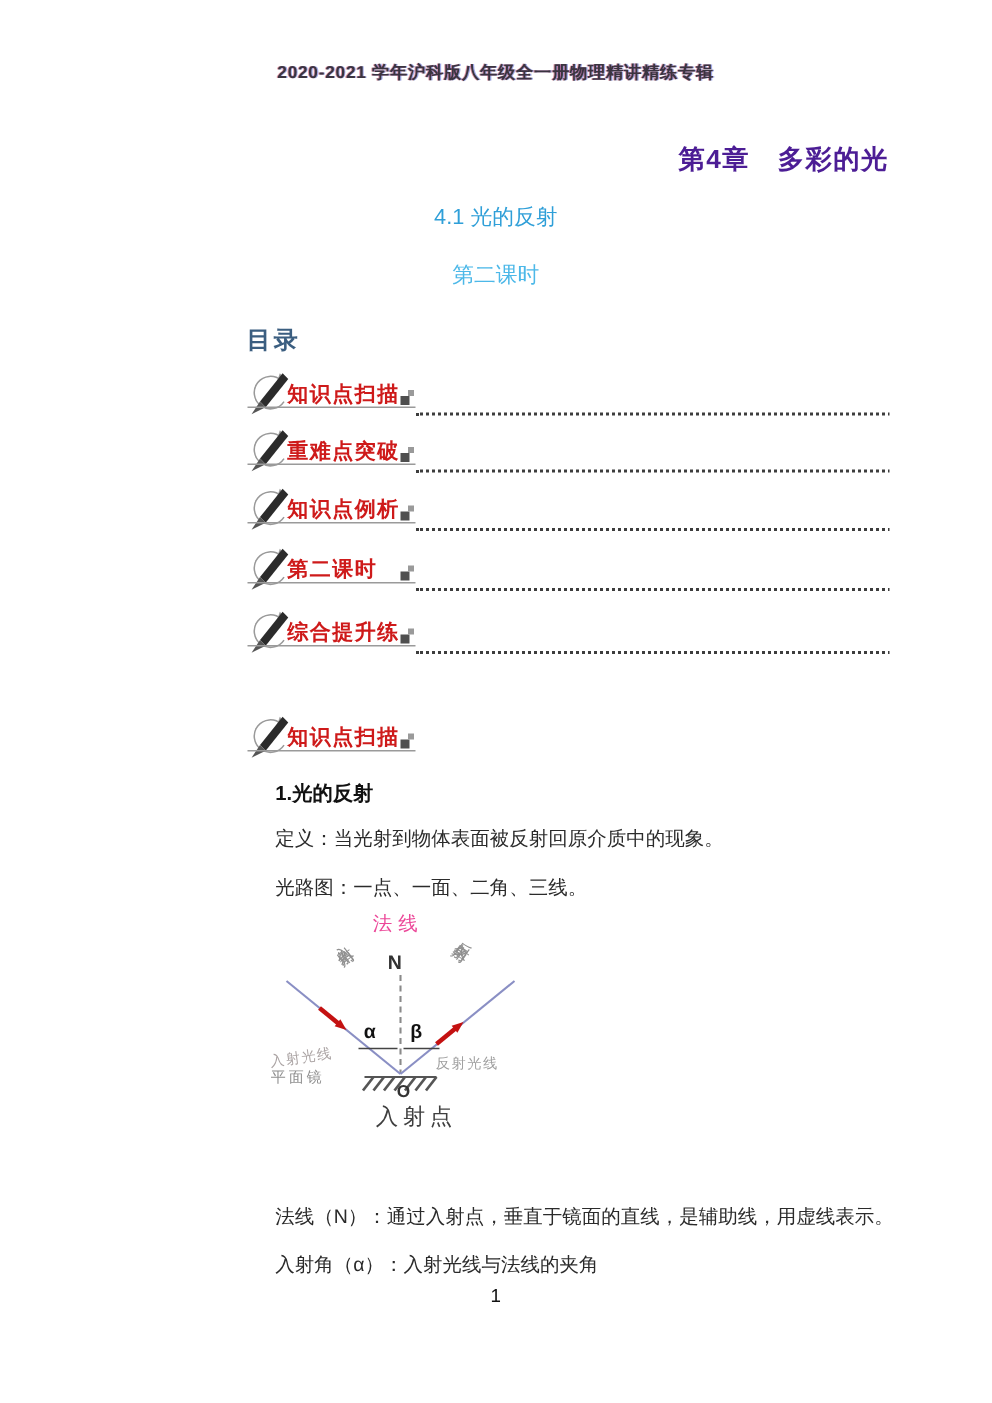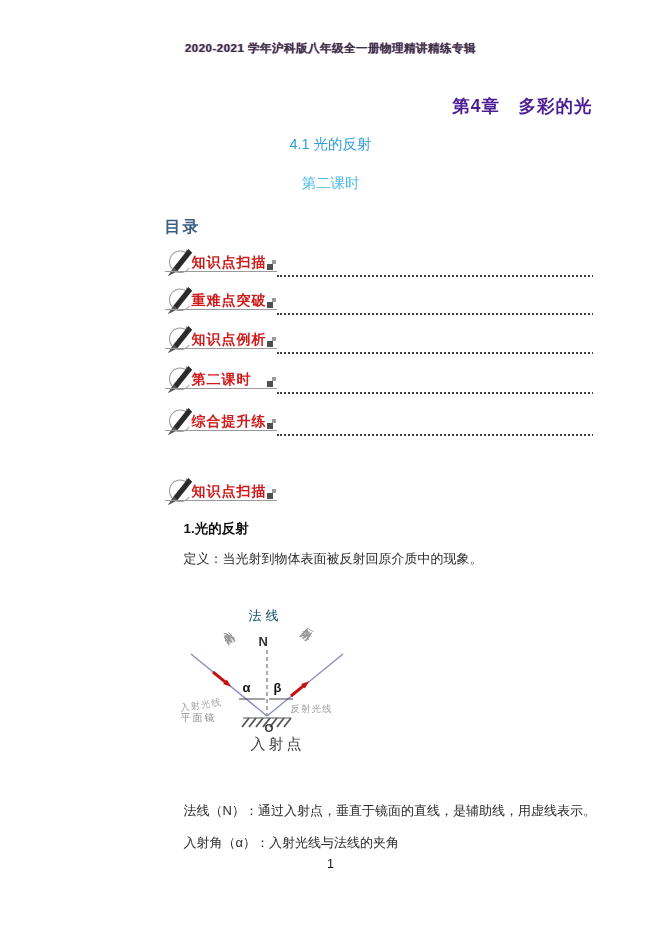--- a/index.html
+++ b/index.html
@@ -56,21 +56,21 @@
   .subsection-title {
     position:absolute; left:115px; top:516px;
     font-size:13.5px; font-weight:700; color:#111;
   }
   .body-line { position:absolute; left:115px; font-size:13px; color:#2b2b2b; white-space:nowrap; }
 
   
   .diagram { position:absolute; left:110px; top:598px; width:200px; height:160px; }
   .diagram svg { position:absolute; left:0; top:0; }
   .dlabel { position:absolute; color:#8f8f8f; white-space:nowrap; }
-  .d-faxian { left:60px; top:5px; width:54px; text-align:center; font-size:13px; letter-spacing:4px; color:#0c4a6e; }
+  .d-faxian { left:60px; top:5px; width:54px; text-align:center; font-size:13px; letter-spacing:4px; color:#ec4899; }
   .d-N { left:80px; top:32px; font-size:13px; font-weight:700; color:#333; }
   .v-label { writing-mode:vertical-rl; text-orientation:upright; font-size:11px; letter-spacing:2px; color:#8f8f8f; }
   .d-rushejiao  { left:34px; top:22px; transform:rotate(-36deg); }
   .d-fanshejiao { left:128px; top:18px; transform:rotate(36deg); }
   .d-alpha { left:64px; top:78px; font-size:13px; font-weight:700; color:#111; }
   .d-beta  { left:95px; top:78px; font-size:13px; font-weight:700; color:#111; }
   .d-rusheguangxian  { left:1px;  top:97px;  font-size:9.5px; color:#aba4a4; transform:rotate(-8deg); letter-spacing:1px; }
   .d-fansheguangxian { left:112px; top:101px; font-size:9.5px; color:#9f9f9f; letter-spacing:1px; }
   .d-pingmianjing { left:2px; top:109px; font-size:10px; color:#8f8f8f; letter-spacing:2px; }
   .d-O { left:86px; top:120px; font-size:11.5px; font-weight:700; color:#333; }
@@ -202,20 +202,21 @@
     <span class="squares-icon">
         <span class="sq1"></span>
         <span class="sq2"></span>
       </span>
     <span class="row-underline"></span>
   </div>
 
   <div class="subsection-title">1.光的反射</div>
 
   <div class="body-line" style="top:546px">定义：当光射到物体表面被反射回原介质中的现象。</div>
+  <div class="body-line" style="top:579px">光路图：一点、一面、二角、三线。</div>
 
   <div class="diagram">
     <svg width="200" height="160" viewBox="0 0 200 160">
 
       <line x1="88" y1="48" x2="88" y2="114" stroke="#8a8a8a" stroke-width="1.4" stroke-dasharray="4 3"></line>
 
       <line x1="12" y1="52" x2="88" y2="114" stroke="#8a8fc4" stroke-width="1.4"></line>
 
       <line x1="88" y1="114" x2="164" y2="52" stroke="#8a8fc4" stroke-width="1.4"></line>
 

